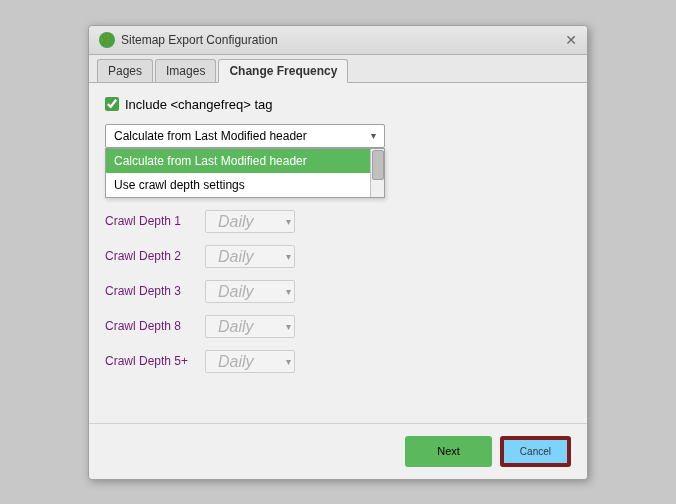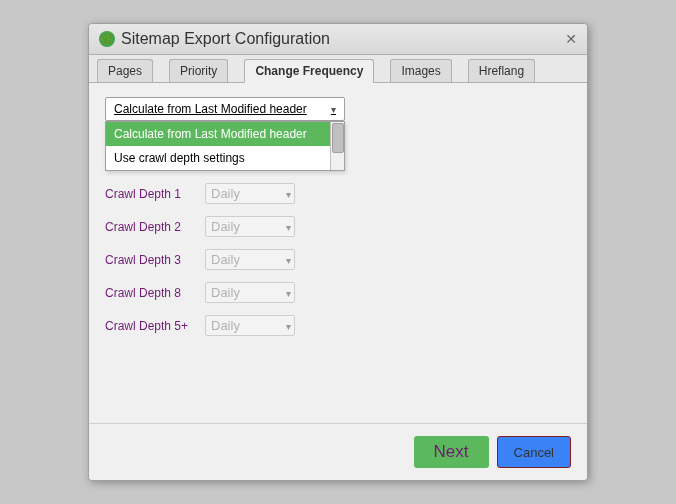--- a/index.html
+++ b/index.html
@@ -39,37 +39,37 @@
       height: 16px;
       background: #4a9f4a;
       border-radius: 50%;
       display: flex;
       align-items: center;
       justify-content: center;
       font-size: 10px;
       color: white;
     }
     .titlebar-title {
-      font-size: 16px;
+      font-size: 12px;
       color: #333;
     }
     .close-btn {
       cursor: pointer;
       font-size: 14px;
       color: #666;
       background: none;
       border: none;
       line-height: 1;
     }
     .tabs {
       display: flex;
       background: #e8e8e8;
       border-bottom: 1px solid #b0b0b0;
       padding: 4px 8px 0 8px;
-      gap: 16px;
+      gap: 2px;
     }
     .tab {
       padding: 4px 10px;
       font-size: 12px;
       border: 1px solid #b0b0b0;
       border-bottom: none;
       background: #dcdcdc;
       cursor: pointer;
       color: #333;
       border-radius: 3px 3px 0 0;
@@ -92,23 +92,22 @@
       gap: 6px;
       margin-bottom: 12px;
     }
     .checkbox-row input[type="checkbox"] {
       width: 14px;
       height: 14px;
       accent-color: #4a9f4a;
     }
     .dropdown-container {
       position: relative;
-      width: 240px;
+      width: 280px;
       margin-bottom: 8px;
-      text-decoration: underline;
     }
     .dropdown-btn {
       width: 100%;
       padding: 4px 8px;
       background: white;
       border: 1px solid #a0a0a0;
       border-radius: 2px;
       display: flex;
       justify-content: space-between;
       align-items: center;
@@ -181,80 +180,83 @@
       position: absolute;
       right: 4px;
       top: 50%;
       transform: translateY(-50%);
       font-size: 10px;
       color: #999;
       pointer-events: none;
     }
     .select-wrapper select {
       width: 100%;
-      padding: 2px 5px;
-      font-size: 13px;
+      padding: 2px 12px;
+      font-size: 16px;
       color: #999;
       background: #f5f5f5;
       border: 1px solid #c0c0c0;
       border-radius: 2px;
       appearance: none;
+      font-style: italic;
       -webkit-appearance: none;
     }
     .footer {
       display: flex;
       justify-content: flex-end;
       gap: 8px;
       padding: 12px 16px;
       border-top: 1px solid #d0d0d0;
       background: #f0f0f0;
       border-radius: 0 0 4px 4px;
     }
     .btn-next {
-      padding: 6px 20px;
+      padding: 6px 32px;
       background: #5cb85c;
-      color: #701a75;
+      color: #000000;
       border: none;
       border-radius: 3px;
       cursor: pointer;
-      font-size: 17px;
+      font-size: 11px;
     }
     .btn-cancel {
       padding: 6px 16px;
-      background: #3b82f6;
+      background: #7dd3fc;
       color: #333;
-      border: 1px solid #7f1d1d;
+      border: 4px solid #7f1d1d;
       border-radius: 3px;
       cursor: pointer;
-      font-size: 13px;
+      font-size: 10px;
     }
   </style>
 </head>
 <body>
 
 <div class="window">
 
   <div class="titlebar">
     <div class="titlebar-left">
       <div class="titlebar-icon">🌿</div>
       <span class="titlebar-title">Sitemap Export Configuration</span>
     </div>
     <button class="close-btn">✕</button>
   </div>
 
   <div class="tabs">
     <div class="tab">Pages</div>
-    <div class="tab">Priority</div>
+    <div class="tab">Images</div>
     <div class="tab active">Change Frequency</div>
-    <div class="tab">Images</div>
-    <div class="tab">Hreflang</div>
   </div>
 
   <div class="content">
 
+    <div class="checkbox-row">
+      <input type="checkbox" checked="" style="">
+      <label>Include &lt;changefreq&gt; tag</label>
+    </div>
 
     <div class="dropdown-container">
       <div class="dropdown-btn">
         <span>Calculate from Last Modified header</span>
         <span class="dropdown-arrow">▾</span>
       </div>
 
       <div class="dropdown-list">
         <div class="dropdown-item selected">Calculate from Last Modified header</div>
         <div class="dropdown-item">Use crawl depth settings</div>

